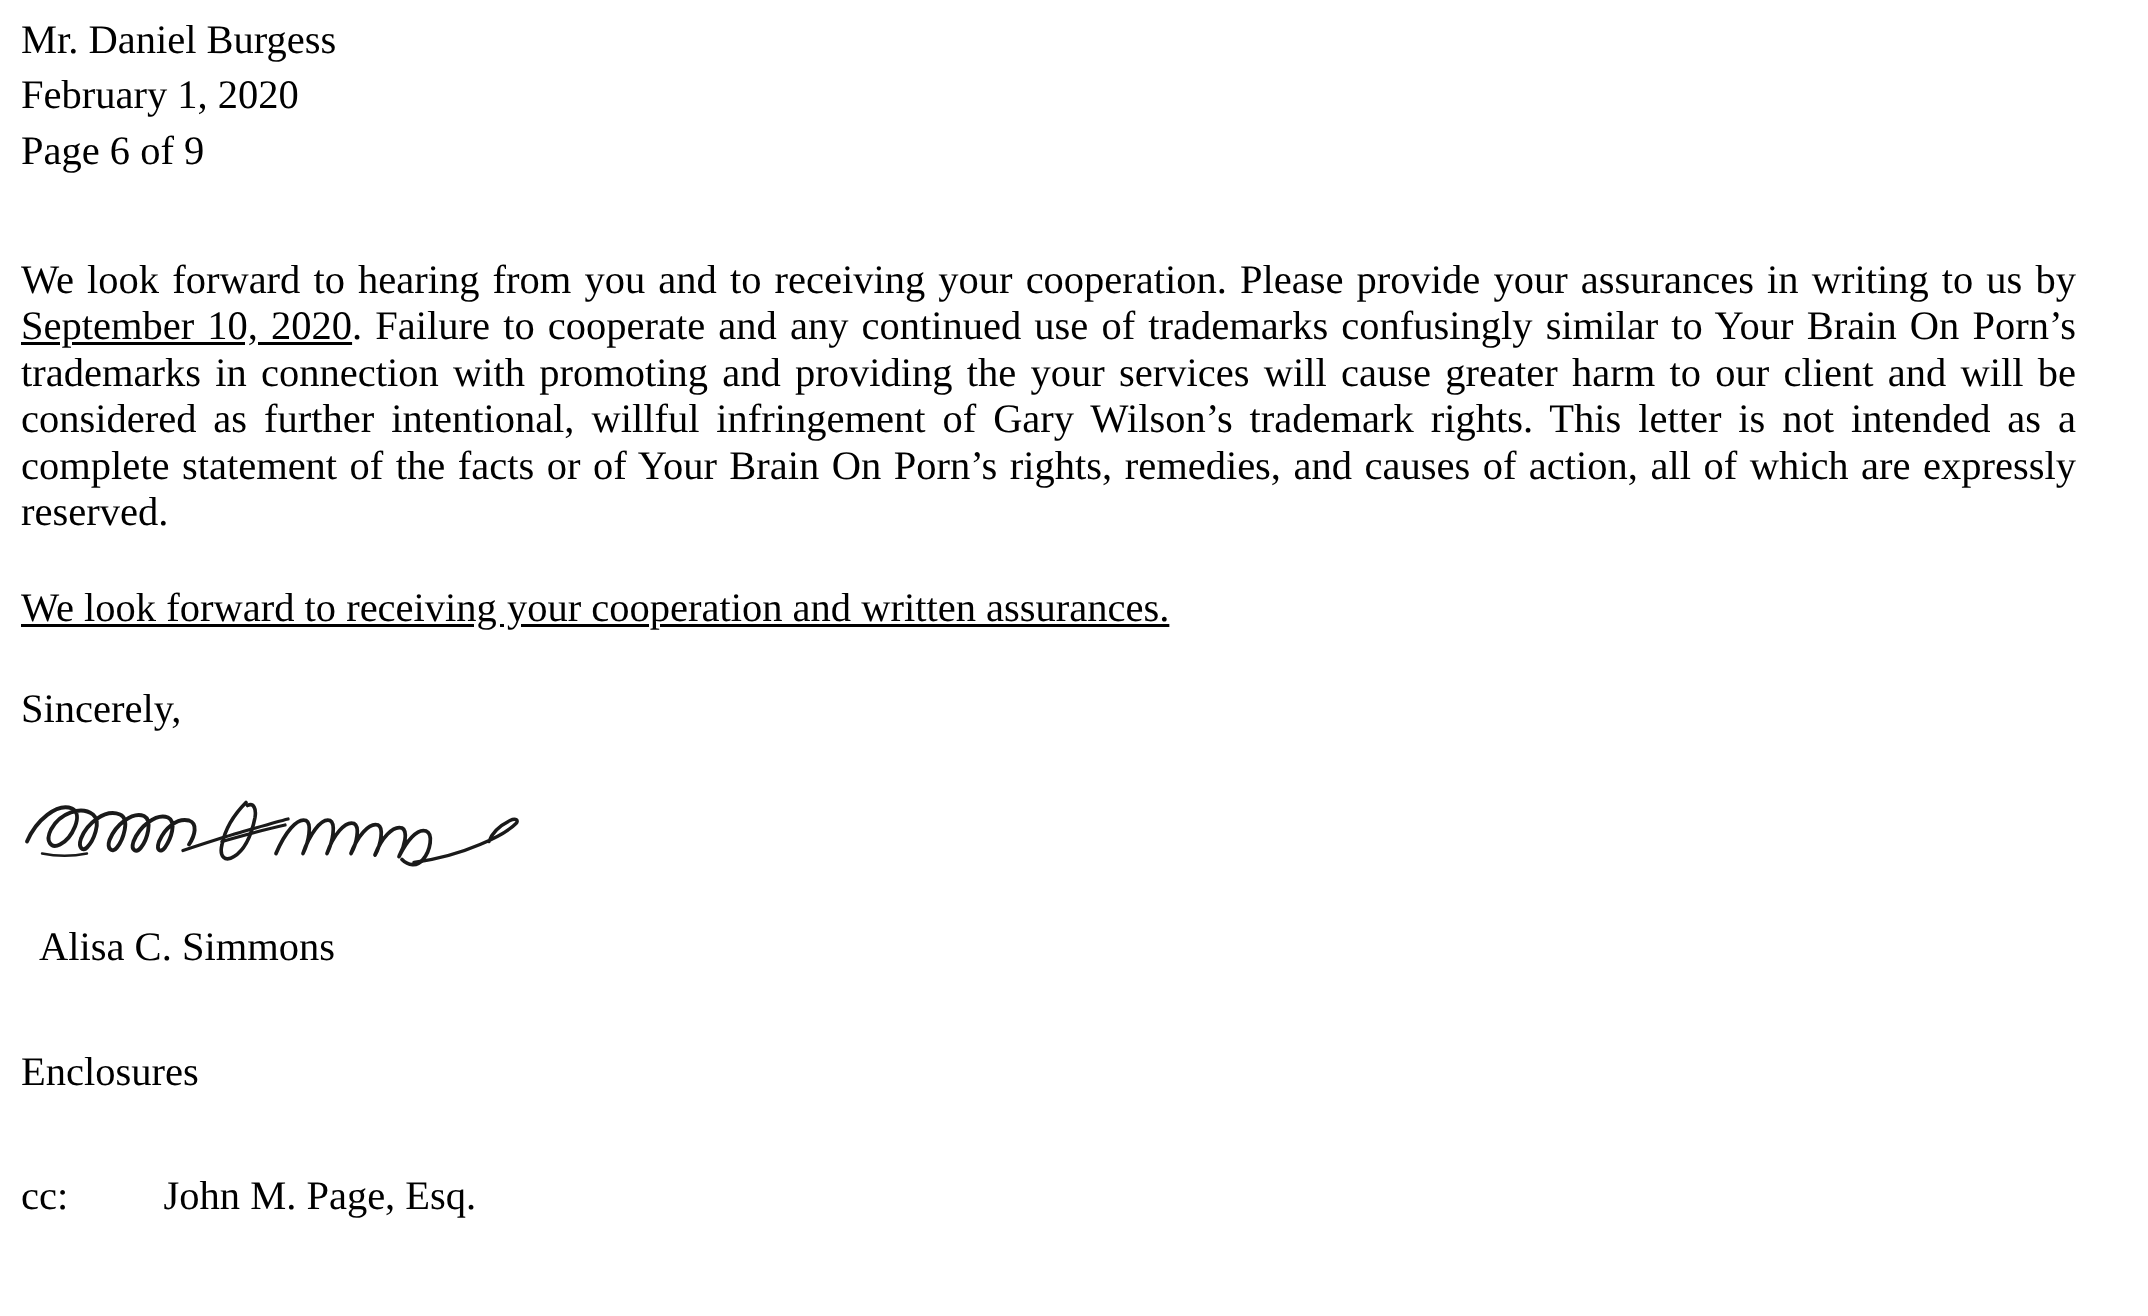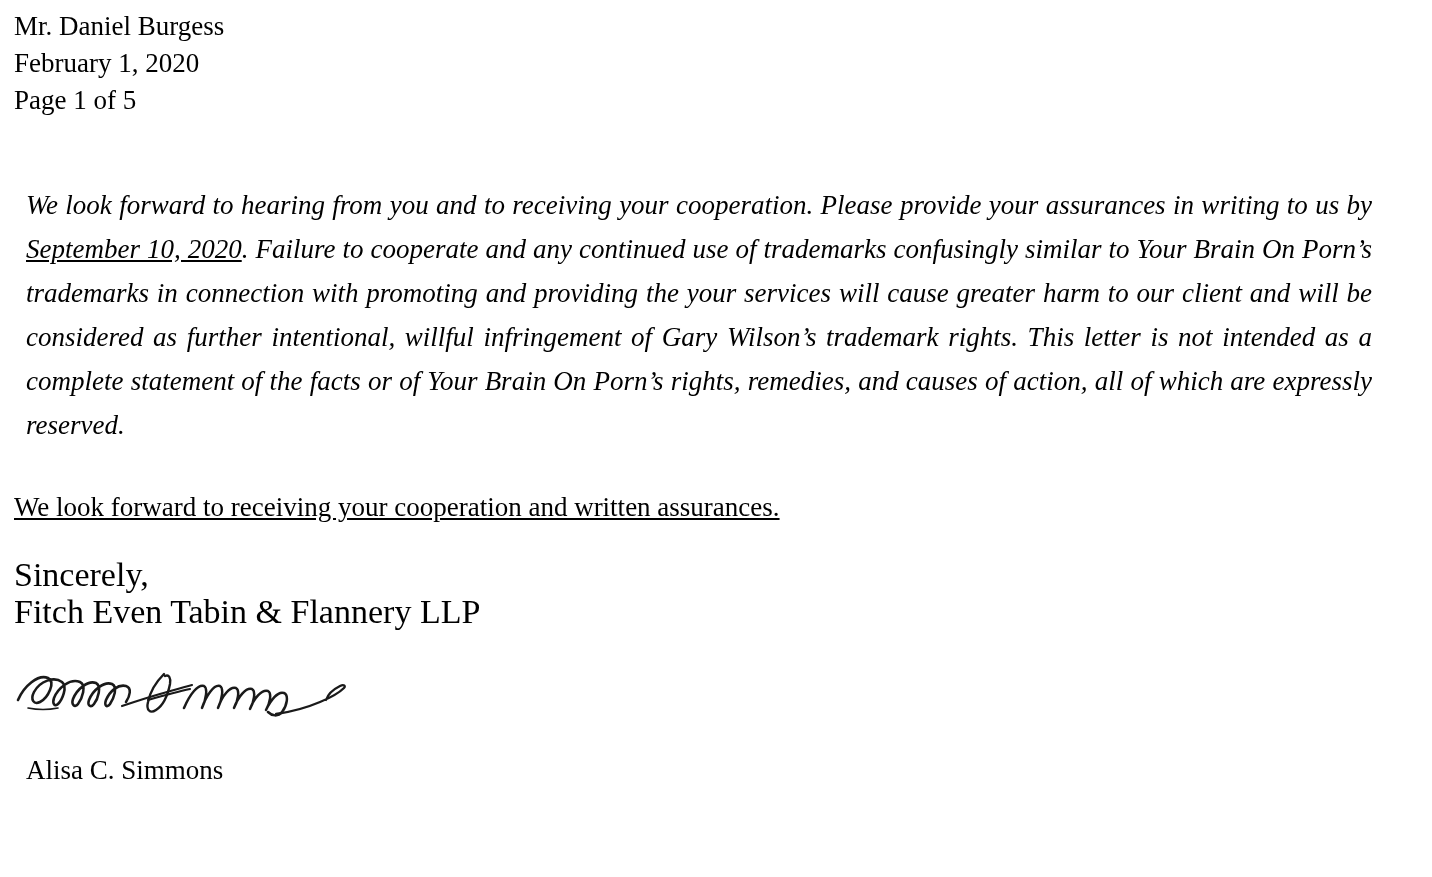--- a/index.html
+++ b/index.html
@@ -32,37 +32,36 @@
     line-height: 37px;
     white-space: nowrap;
   }
   .spacer-1 { height: 52px; }
   .spacer-2 { height: 30px; }
   .spacer-3 { height: 30px; }
   .spacer-5 { height: 34px; }
   .spacer-6 { height: 30px; }
   .body-para {
     font-size: 27px;
-    line-height: 44px;
+    line-height: 31px;
     text-align: justify;
     text-justify: inter-word;
-    margin: 12px;
-    font-style: italic;
+    margin: 0;
   }
   .body-para .u {
     text-decoration: underline;
   }
   .single-line {
     font-size: 27px;
     line-height: 36.5px;
     margin: 0;
     text-decoration: underline;
   }
   .closing-line {
-    font-size: 34px;
+    font-size: 27px;
     line-height: 37px;
     margin: 0;
   }
   .sig-block {
     height: 84px;
     position: relative;
     margin-top: 26px;
   }
   .signature {
     position: absolute;
@@ -95,52 +94,52 @@
   }
 </style>
 </head>
 <body>
 
 <div class="page">
   <div class="content">
 
     <div class="letterhead-line">Mr. Daniel Burgess</div>
     <div class="letterhead-line">February 1, 2020</div>
-    <div class="letterhead-line">Page 1 of 5</div>
+    <div class="letterhead-line">Page 6 of 9</div>
 
     <div class="spacer-1"></div>
 
     <p class="body-para"><span>We look forward to hearing from you and to receiving your cooperation. Please provide your assurances in writing to us by </span><span class="u">September 10, 2020</span><span>.  Failure to cooperate and any continued use of trademarks confusingly similar to Your Brain On Porn’s trademarks in connection with promoting and providing the your services will cause greater harm to our client and will be considered as further intentional, willful infringement of Gary Wilson’s trademark rights. This letter is not intended as a complete statement of the facts or of Your Brain On Porn’s rights, remedies, and causes of action, all of which are expressly reserved.</span></p>
 
     <div class="spacer-2"></div>
 
     <p class="single-line">We look forward to receiving your cooperation and written assurances.</p>
 
     <div class="spacer-3"></div>
 
     <p class="closing-line">Sincerely,</p>
-    <p class="closing-line">Fitch Even Tabin &amp; Flannery LLP</p>
 
     <div class="sig-block">
       <svg class="signature" viewBox="0 0 360 70" aria-hidden="true">
         <g fill="none" stroke="#1a1a1a" stroke-linecap="round" stroke-linejoin="round">
           <path d="M4 44 C10 30, 24 18, 34 22 C42 26, 34 42, 26 46 C20 49, 16 44, 20 36 C26 25, 40 20, 48 26 C54 31, 48 44, 44 48 C41 51, 38 48, 40 42 C44 32, 56 22, 66 26 C73 29, 68 43, 64 48 C61 52, 57 49, 59 43 C63 33, 74 24, 82 27 C88 30, 84 43, 80 48 C77 52, 73 50, 75 44 C79 34, 90 25, 98 28 C104 31, 100 42, 96 48 C93 52, 90 50, 92 44 C96 35, 104 28, 112 30 C118 32, 116 40, 112 46" stroke-width="2.6"></path>
           <path d="M108 50 C120 46, 132 42, 146 38 C160 34, 170 31, 178 29" stroke-width="2.2"></path>
           <path d="M150 18 C142 26, 136 36, 134 46 C132 54, 136 58, 142 54 C150 49, 154 38, 156 28 C157 22, 155 18, 151 20" stroke-width="2.4"></path>
           <path d="M134 44 C148 40, 162 36, 176 33" stroke-width="2.2"></path>
           <path d="M170 52 C176 38, 184 28, 190 30 C194 32, 192 44, 188 52 C192 40, 200 28, 206 30 C210 32, 208 44, 204 52 C208 40, 216 30, 222 32 C226 34, 224 45, 220 52 C224 41, 232 31, 238 33 C242 35, 240 46, 236 53 C240 42, 248 33, 254 35 C258 37, 256 47, 252 54 C257 44, 264 35, 270 37 C275 39, 273 50, 268 56 C264 61, 258 60, 254 56" stroke-width="2.5"></path>
           <path d="M262 58 C276 56, 292 52, 306 46 C318 41, 326 36, 330 32 C332 30, 330 28, 326 30 C320 33, 314 38, 312 44" stroke-width="2.3"></path>
           <path d="M14 52 C24 54, 34 54, 44 52" stroke-width="1.6"></path>
         </g>
       </svg>
     </div>
 
     <p class="sig-name">Alisa C. Simmons</p>
 
     <div class="spacer-5"></div>
 
+    <p class="enclosures">Enclosures</p>
 
     <div class="spacer-6"></div>
 
     <p class="cc-row"><span class="cc-label">cc:</span><span>John M. Page, Esq.</span></p>
 
   </div>
 </div>
 
 </body></html>

